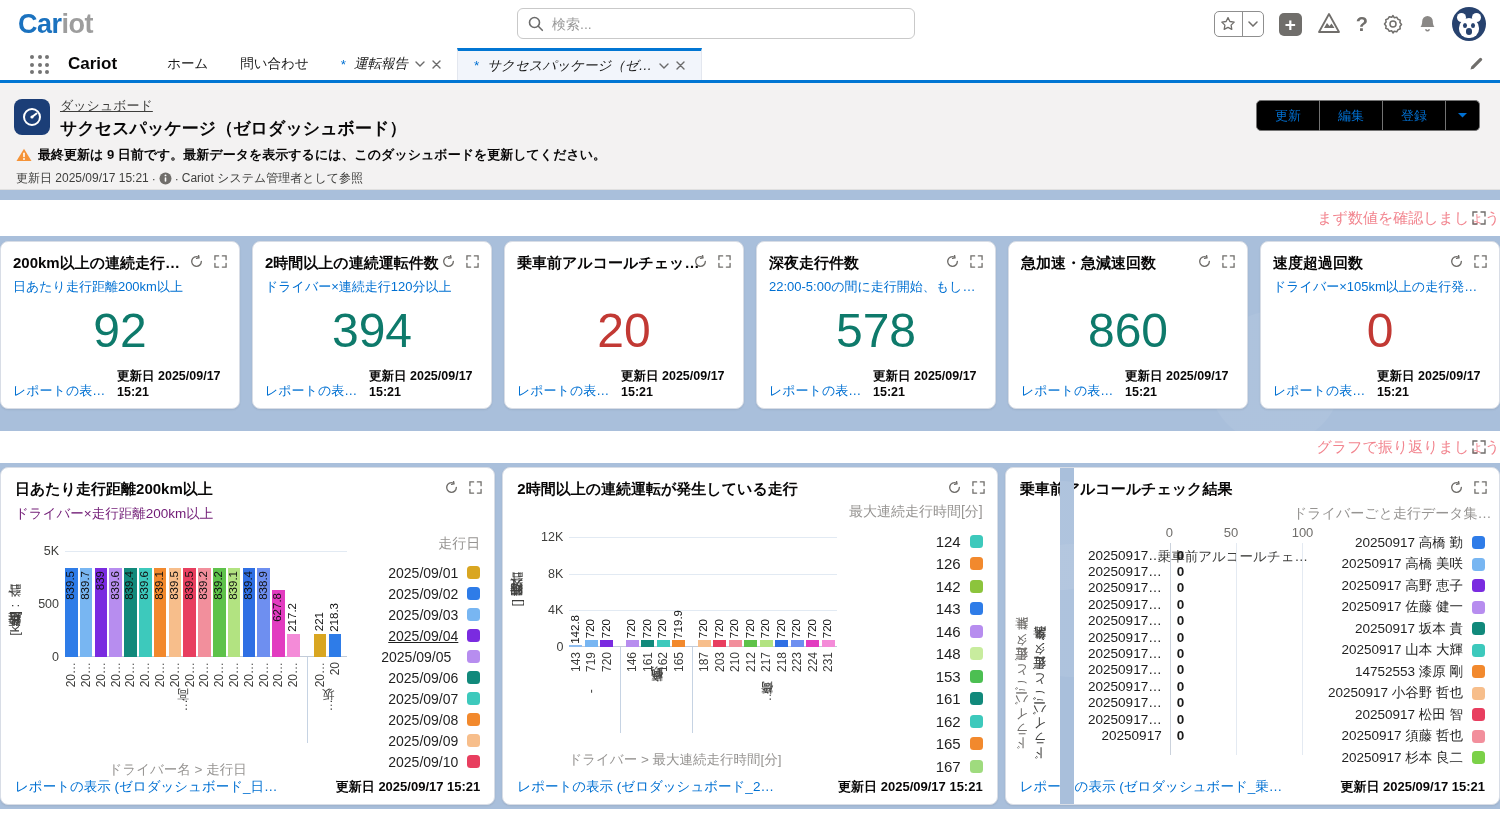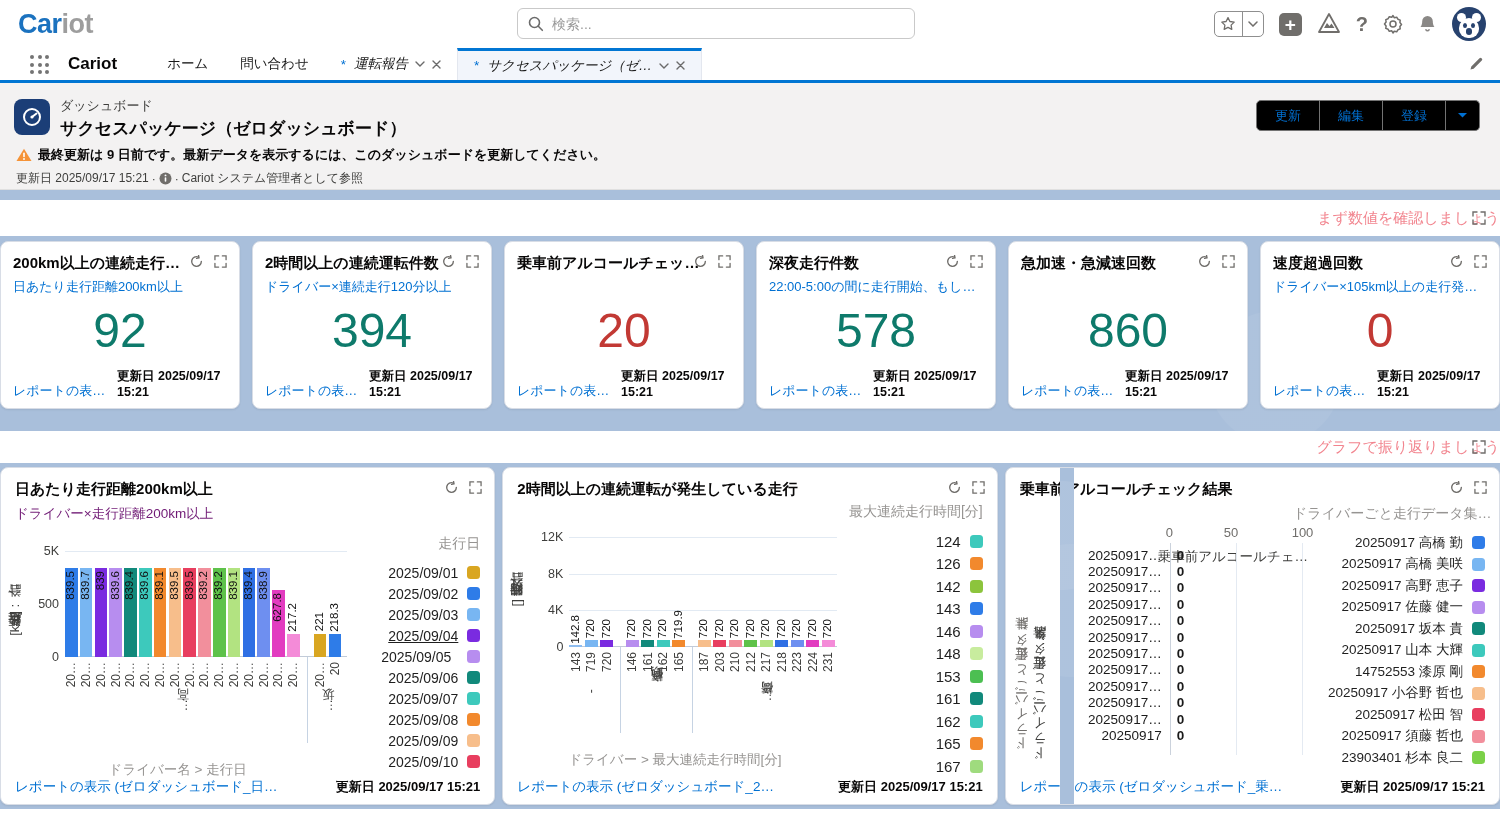--- a/index.html
+++ b/index.html
@@ -40,21 +40,21 @@
   .tab.mod .lbl { font-style:italic; }
   .tab.active { background:#f2f5fb; border-top:3px solid #0176d3; border-left:1px solid #e3e7ef; border-right:1px solid #e3e7ef; }
   .tab .tico { color:#6b6b6b; font-size:11px; }
   .pencil { position:absolute; right:16px; top:8px; color:#706e6b; }
 
   
   .pheader { height:107px; background:#f3f2f2; border-bottom:1px solid #e0e0e0; position:relative; padding:14px 16px; }
   .entity-ico { position:absolute; left:14px; top:16px; width:36px; height:36px; border-radius:8px; background:#1b3e77;
     display:flex; align-items:center; justify-content:center; }
   .ph-text { margin-left:44px; }
-  .ph-label { font-size:13px; color:#3e3e3c; }
+  .ph-label { font-size:13px; color:#3e3e3c;text-decoration:underline; }
   .ph-title { font-size:17px; font-weight:700; margin-top:2px; }
   .ph-warn { display:flex; align-items:center; gap:6px; font-size:13px; font-weight:700; margin:6px 0 0 0; }
   .ph-meta { font-size:12px; color:#3e3e3c; margin-top:6px; display:flex; align-items:center; gap:3px; }
   .ph-buttons { position:absolute; right:20px; top:17px; display:flex; }
   .ph-buttons .btn { height:31px; padding:0 18px; background:#000000; border:1px solid #737373; font-size:13px; color:#0070d2;
     display:flex; align-items:center; cursor:pointer; }
   .ph-buttons .btn:first-child { border-radius:5px 0 0 5px; }
   .ph-buttons .btn+.btn { border-left:none; }
   .ph-buttons .btn.dd { border-radius:0 5px 5px 0; padding:0 11px; }
 
@@ -861,21 +861,21 @@
             </div>
             <div class="lentry" style="height: 21.5px; font-size: 13.5px;">
               <span>20250917 松田 智</span>
               <span class="lchip" style="background: rgb(232, 62, 95);"></span>
             </div>
             <div class="lentry" style="height: 21.5px; font-size: 13.5px;">
               <span>20250917 須藤 哲也</span>
               <span class="lchip" style="background: rgb(242, 143, 156);"></span>
             </div>
             <div class="lentry" style="height: 21.5px; font-size: 13.5px;">
-              <span>23903401 杉本 良二</span>
+              <span>20250917 杉本 良二</span>
               <span class="lchip" style="background: rgb(123, 209, 72);"></span>
             </div>
           </div>
         </div>
       </div>
     </div>
 
   <div class="partialbar"></div>
 </div>
 

